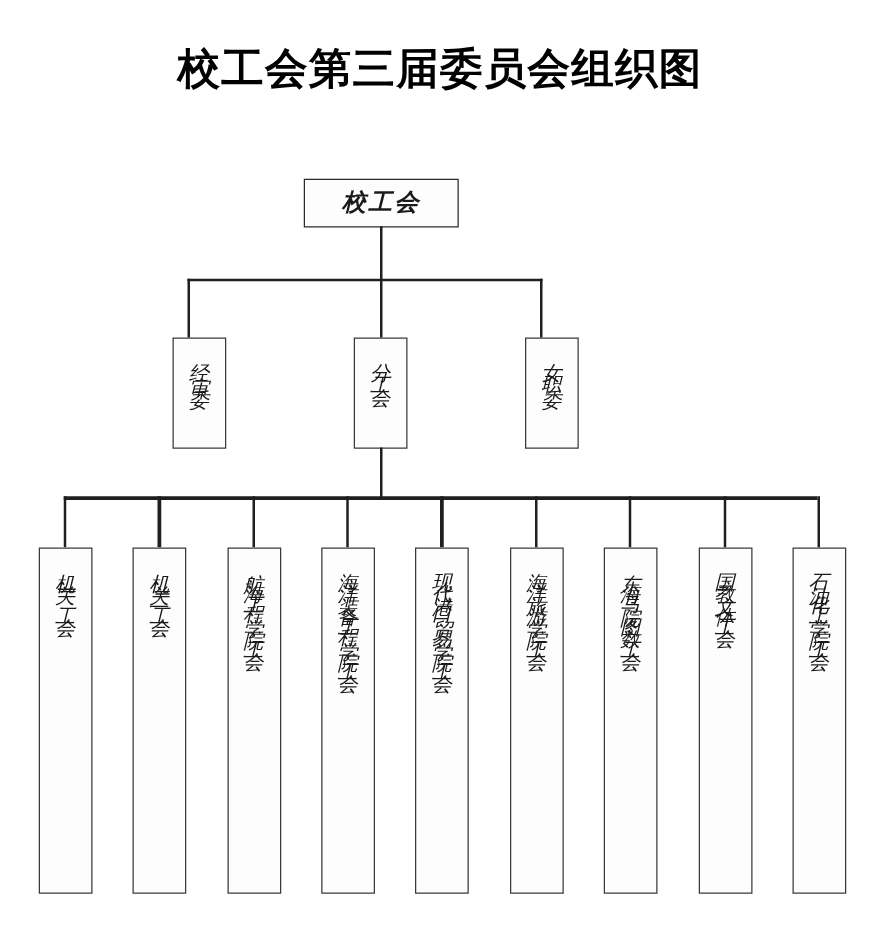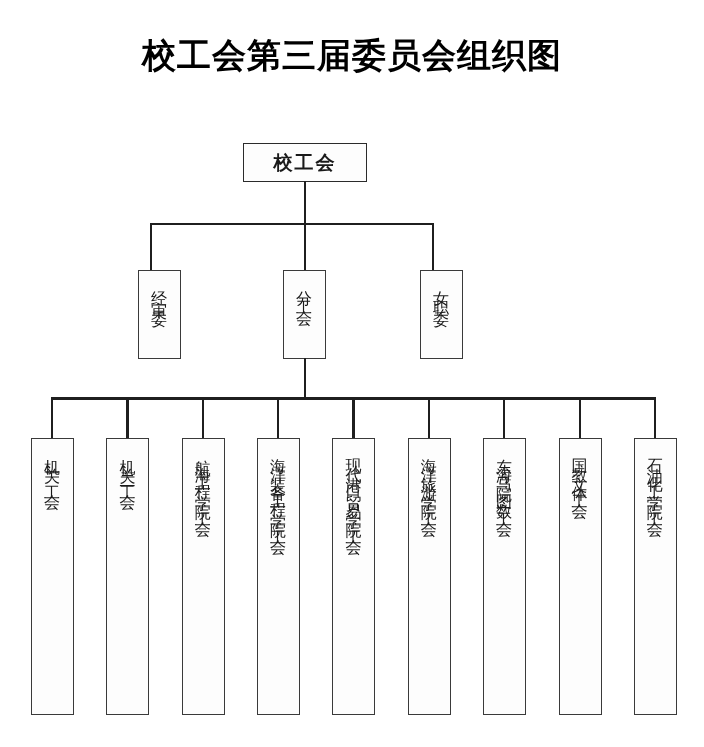--- a/index.html
+++ b/index.html
@@ -39,20 +39,21 @@
   
   .node {
     position: absolute;
     box-sizing: border-box;
     border: 1.6px solid #3a3a3a;
     background: #fdfdfd;
     display: flex;
     align-items: flex-start;
     justify-content: center;
     color: #1a1a1a;
+    font-style: italic;
   }
 
   
   .node.root {
     left: 243px;
     top: 143px;
     width: 124px;
     height: 39px;
     align-items: center;
     border-width: 1.8px;

